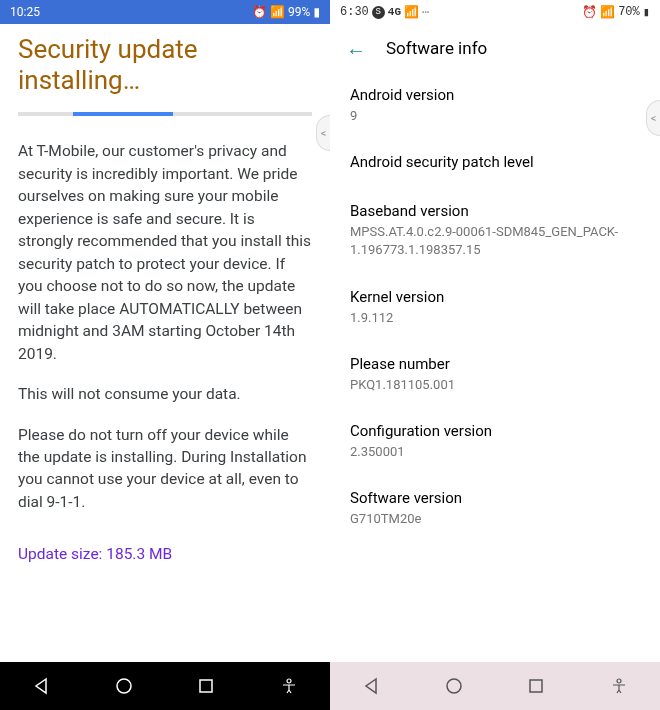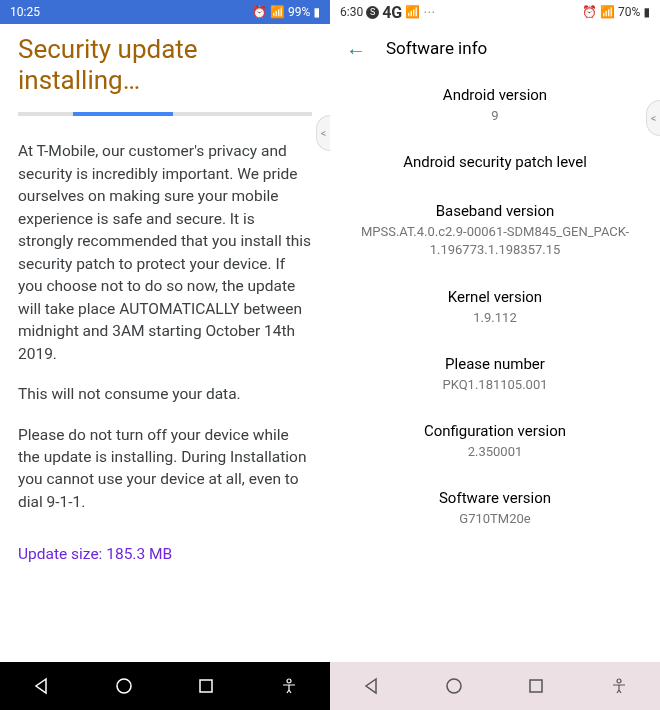--- a/index.html
+++ b/index.html
@@ -1,35 +1,35 @@
 <!DOCTYPE html>
 <html><head>
   <meta charset="utf-8">
   <style>
     * { margin: 0; padding: 0; box-sizing: border-box; }
     body { display: flex; width: 660px; height: 710px; font-family: Roboto, Arial, sans-serif; }
     .screen { width: 330px; height: 710px; display: flex; flex-direction: column; background: #fff; position: relative; }
     .status-bar { height: 20px; display: flex; justify-content: space-between; align-items: center; padding: 12px 10px; font-size: 12px; color: #fff; }
     .status-bar.blue { background: #3b6fd6; }
-    .status-bar.white { background: #fff; color: #333; }
+    .status-bar.white { background: #fff; color: #333; font-family: Liberation Mono, monospace; }
     .status-left, .status-right { display: flex; align-items: center; gap: 3px; }
     .content1 { padding: 0 18px; flex: 1; overflow: hidden; }
     .title1 { font-size: 26px; font-weight: 400; color: #a16207; margin-top: 10px; margin-bottom: 16px; line-height: 1.2; }
     .progress { height: 4px; background: #e0e0e0; margin-bottom: 24px; position: relative; }
     .progress-bar { position: absolute; left: 55px; width: 100px; height: 4px; background: #4285f4; }
     .body-text { font-size: 15.5px; color: #3c4043; line-height: 1.45; margin-bottom: 18px; }
     .update-size { font-size: 15.5px; color: #6d28d9; }
     .nav-bar { height: 48px; display: flex; justify-content: space-around; align-items: center; }
     .nav-bar.dark { background: #000; }
     .nav-bar.light { background: #ece0e5; }
     .nav-icon { width: 20px; height: 20px; display: flex; justify-content: center; align-items: center; }
     .header2 { display: flex; align-items: center; padding: 12px 16px; gap: 20px; }
     .back-arrow { color: #148f8f; font-size: 20px; }
     .header2-title { font-size: 17px; font-weight: 400; color: #000; }
-    .info-list { padding: 0 20px; text-align: center; }
+    .info-list { padding: 0 20px; }
     .info-item { padding: 14px 0; }
     .info-label { font-size: 15px; color: #000; margin-bottom: 3px; }
     .info-value { font-size: 13px; color: #757575; line-height: 1.4; }
     .edge-tab { position: absolute; right: 0; top: 115px; width: 14px; height: 36px; background: #f5f5f5; border-radius: 18px 0 0 18px; border: 1px solid #ddd; border-right: none; display: flex; align-items: center; justify-content: center; color: #999; font-size: 11px; }
     .screen.s2 .edge-tab { top: 100px; }
     svg { display: block; }
   </style>
 </head>
 <body>
 
@@ -80,21 +80,21 @@
         </svg>
     </div>
   </div>
 </div>
 
 <div class="screen s2">
   <div class="status-bar white">
     <div class="status-left">
       <span>6:30</span>
       <span style="background:#333;color:#fff;border-radius:50%;width:13px;height:13px;font-size:9px;display:inline-flex;align-items:center;justify-content:center">S</span>
-      <span style="font-size:16px;font-weight:bold">4G</span>
+      <span style="font-size:11px;font-weight:bold">4G</span>
       <span>📶</span>
       <span style="color:#999">⋯</span>
     </div>
     <div class="status-right">
       <span>⏰</span>
       <span>📶</span>
       <span>70%</span>
       <span>▮</span>
     </div>
   </div>

